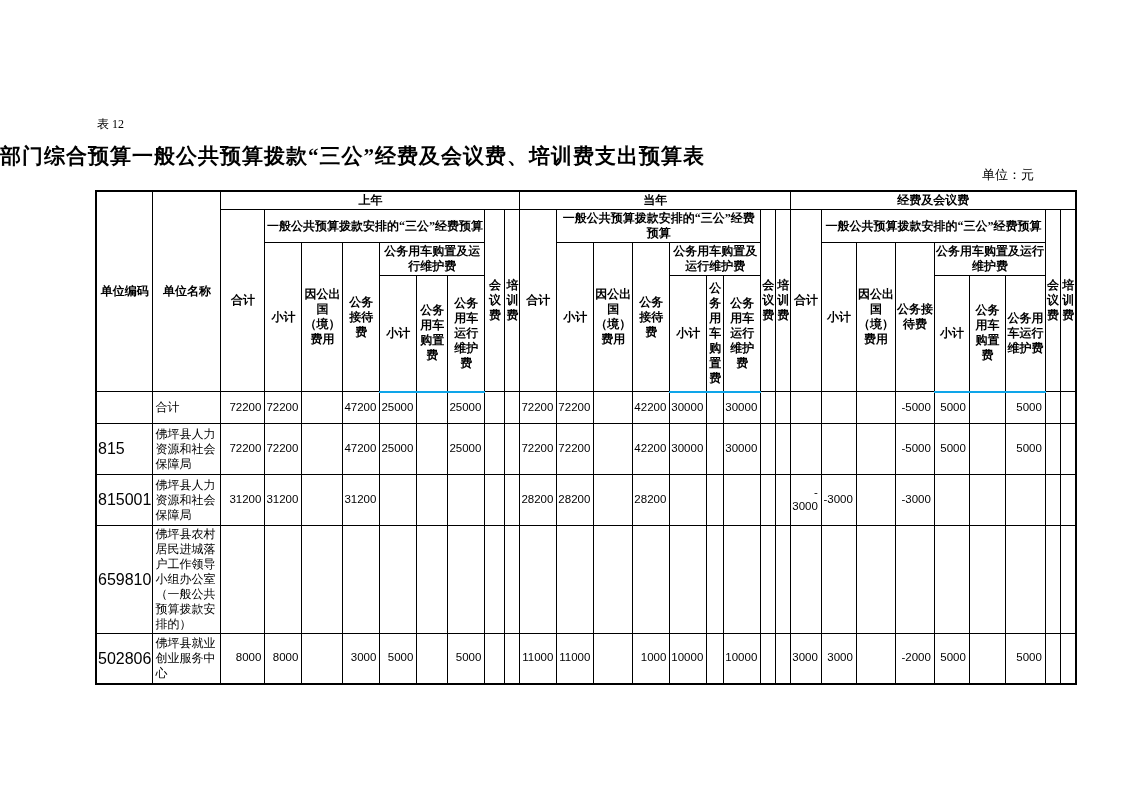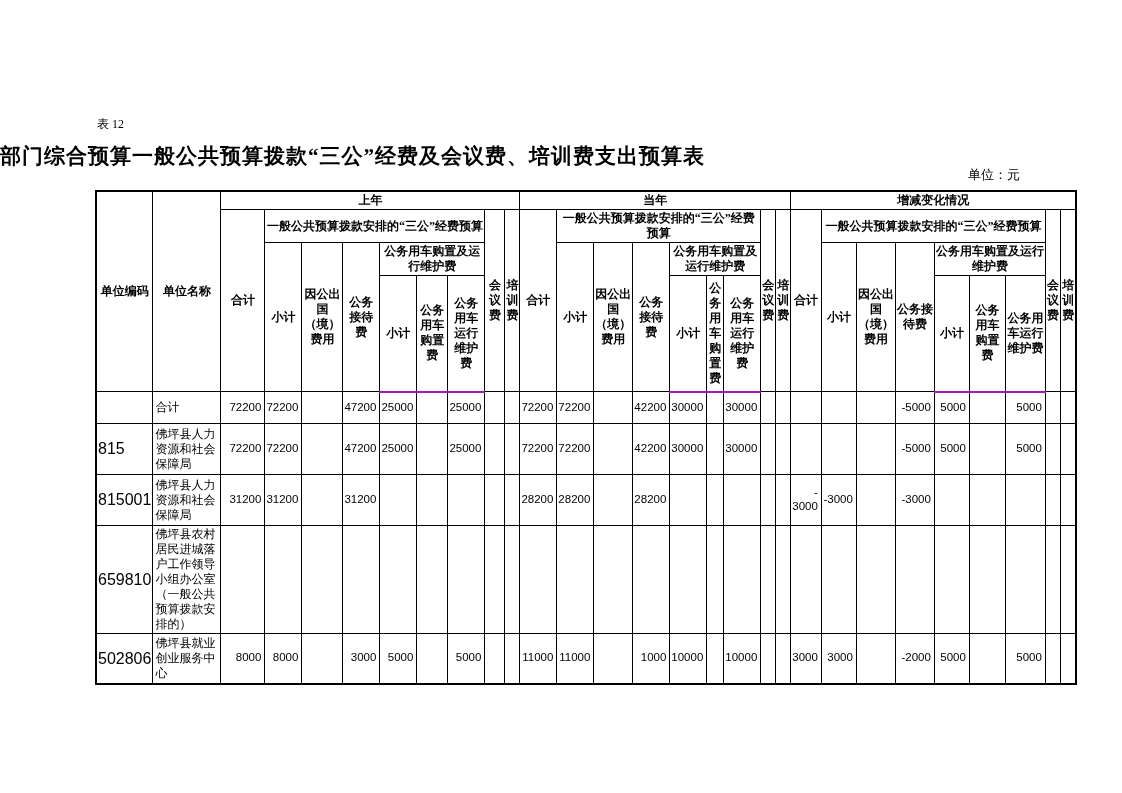--- a/index.html
+++ b/index.html
@@ -5,31 +5,31 @@
   html,body { margin:0; padding:0; background:#ffffff; }
   .page {
     position:relative; width:1122px; height:793px; background:#fff;
     font-family:"Liberation Serif", serif; color:#000; overflow:hidden;padding-left:24px;
   }
   .table-label { position:absolute; left:97px; top:116px; font-size:12px; }
   .doc-title {
     position:absolute; left:0; top:142px; width:100%;
     text-align:left; font-size:21px; font-weight:bold; letter-spacing:1px;
   }
-  .unit-note { position:absolute; right:126px; top:166px; font-size:13px; }
+  .unit-note { position:absolute; right:112px; top:166px; font-size:13px; }
 
   table.budget {
     position:absolute; left:95px; top:190px;
     border-collapse:collapse; table-layout:fixed;
     border:2px solid #000;
   }
   table.budget th, table.budget td {
     border:1px solid #000; overflow:hidden;
   }
-  table.budget thead tr.hD th { border-bottom:2px solid #a21caf; }
+  table.budget thead tr.hD th { border-bottom:2px solid #0ea5e9; }
   table.budget th {
     font-size:12px; font-weight:bold; line-height:1.25;
     text-align:center; vertical-align:middle; padding:1px;
   }
   td.num {
     font-family:"Liberation Sans", sans-serif; font-size:11.5px;
     text-align:right; vertical-align:middle; padding:1px 3px 1px 1px;
     white-space:pre-line; line-height:1.2;
   }
   td.code {
@@ -83,21 +83,21 @@
         <col style="width:40px">
         <col style="width:13px">
         <col style="width:16px">
     </colgroup>
     <thead>
       <tr class="hA">
         <th rowspan="4">单位编码</th>
         <th rowspan="4">单位名称</th>
         <th colspan="9">上年</th>
         <th colspan="9">当年</th>
-        <th colspan="9">增减变化情况</th>
+        <th colspan="9">经费及会议费</th>
       </tr>
       <tr class="hB">
         <th rowspan="3">合计</th>
         <th colspan="6">一般公共预算拨款安排的“三公”经费预算</th>
         <th rowspan="3">会议费</th>
         <th rowspan="3">培训费</th>
         <th rowspan="3">合计</th>
         <th colspan="6">一般公共预算拨款安排的“三公”经费预算</th>
         <th rowspan="3">会议费</th>
         <th rowspan="3">培训费</th>

